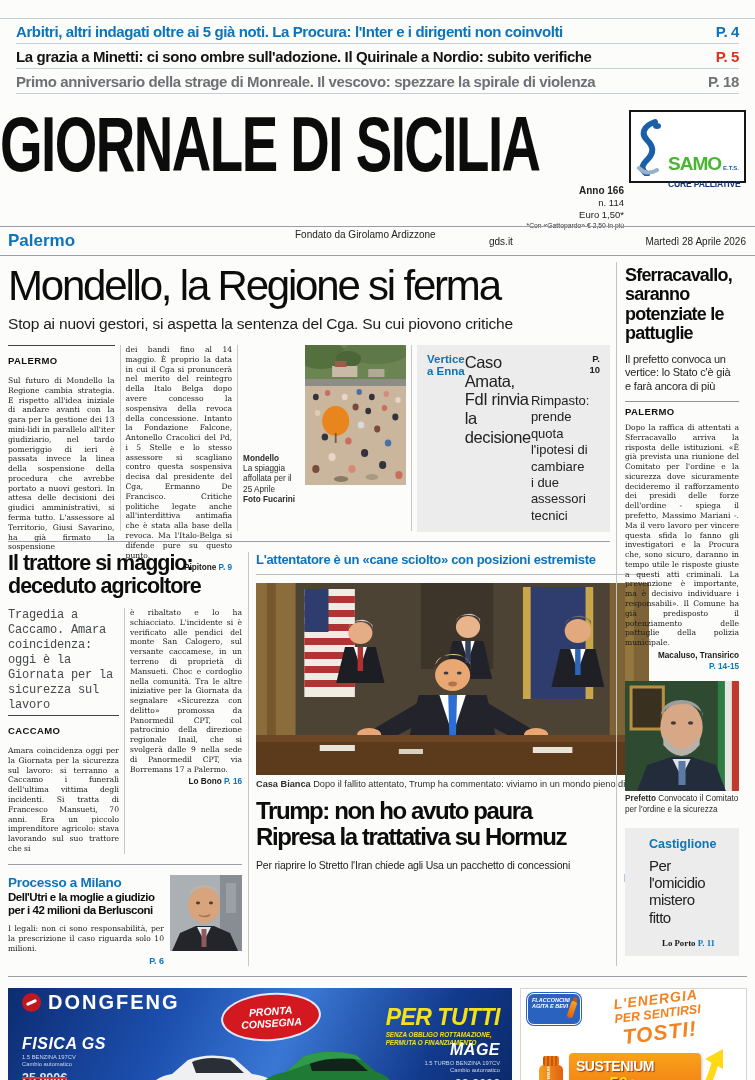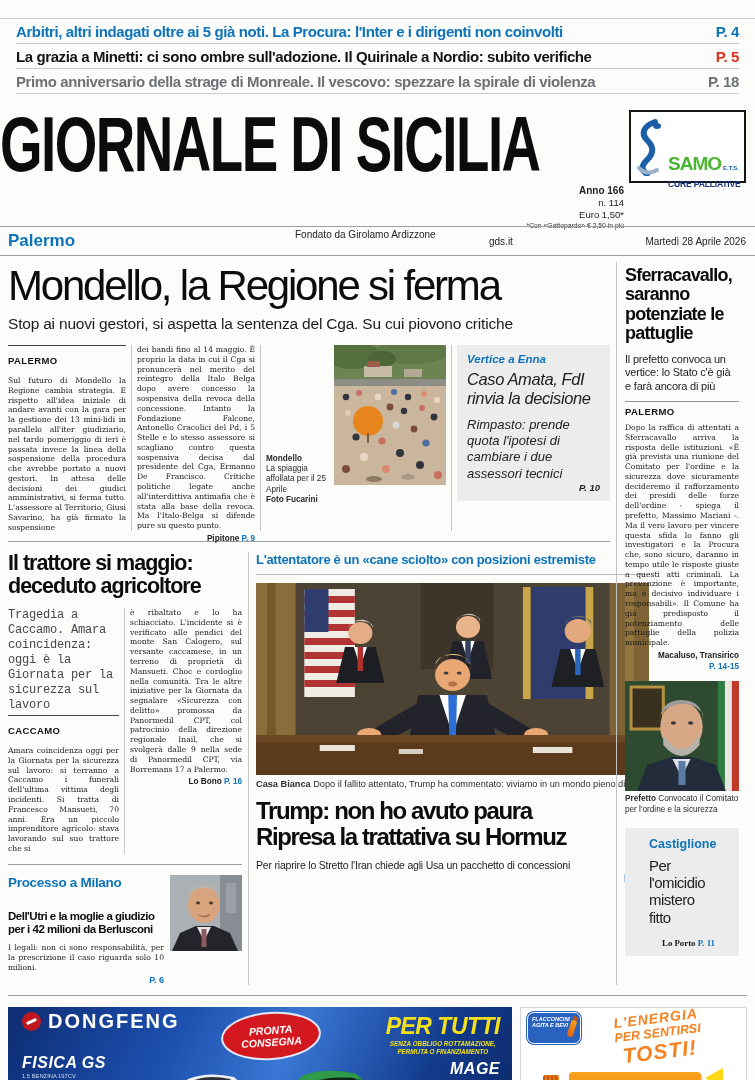--- a/index.html
+++ b/index.html
@@ -59,22 +59,22 @@
   .col-rule { border-left:1px solid #c8c8c8; margin:0 5px; }
   .kicker-wrap { border-top:1px solid #444; padding-top:4px; margin-bottom:8px; }
   .kicker { font-weight:bold; font-size:9.5px; letter-spacing:0.4px; color:#111; }
   .byline { text-align:right; font-weight:bold; font-size:8.2px; margin-top:3px; font-family:"Liberation Sans",sans-serif; }
   .byline .pg { color:#0d74ba; }
 
   .lead-caption { width:68px; display:flex; flex-direction:column; justify-content:flex-end;
                   padding:0 4px 26px 0; font-size:8.2px; line-height:1.25; color:#2a2a2a; }
   .cap-b { font-weight:bold; }
   .lead-photo { width:112px; height:140px; }
-  .enna-box { flex:1; background:#ececec; height:156px; padding:8px 10px; display:flex;
-              flex-direction:column;font-style:italic; }
+  .enna-box { flex:1; background:#ececec; height:187px; padding:8px 10px; display:flex;
+              flex-direction:row; }
   .enna-kicker { color:#0d74ba; font-weight:bold; font-size:11.5px; margin-bottom:5px; }
   .enna-title { font-size:16.5px; letter-spacing:-0.4px; line-height:1.13; color:#222; }
   .enna-text { font-size:13px; line-height:1.26; color:#222; margin-top:auto; }
   .enna-page { text-align:right; font-weight:bold; font-size:9.5px; color:#222; }
 
   .hr { border-top:1px solid #9aa0a5; margin:10px 0; }
 
   
   .mid { display:flex; margin-top:2px; }
   .mid-left { width:238px; }
@@ -82,21 +82,21 @@
            color:#0d0d0d; margin-bottom:10px; white-space:nowrap; }
   .tr-cols { display:flex; }
   .tr-c1 { width:111px; }
   .tr-c2 { width:112px; }
   .tr-sub { font-size:12px; line-height:1.25; color:#45484b; letter-spacing:-0.2px; margin-bottom:2px;font-family:Liberation Mono, monospace; }
 
   .milano { display:flex; margin-top:8px; }
   .mil-text { flex:1; padding-right:6px; }
   .mil-kicker { color:#0d74ba; font-weight:bold; font-size:13.5px; letter-spacing:-0.3px; }
   .mil-title { font-size:11.5px; font-weight:bold; letter-spacing:-0.5px; line-height:1.2;
-               margin:20px 0 6px; color:#0d0d0d; white-space:nowrap; }
+               margin:1px 0 6px; color:#0d0d0d; white-space:nowrap; }
   .mil-page { text-align:right; color:#0d74ba; font-weight:bold; font-size:9px; margin-top:2px; }
   .mil-photo { width:72px; height:76px; }
 
   .mid-center { flex:1; margin-left:6px; padding-left:7px; border-left:1px solid #c8c8c8; }
   .trump-kicker { color:#0d74ba; font-weight:bold; font-size:13px; letter-spacing:-0.3px;
                   padding-bottom:7px; border-bottom:1px solid #b9bec2; margin-bottom:8px; white-space:nowrap; }
   .trump-photo { width:100%; height:192px; display:block; }
   .trump-cap { font-size:9.2px; color:#2e2e2e; margin-top:4px; white-space:nowrap; }
   .trump-hl { font-size:24px; font-weight:bold; letter-spacing:-1.4px; line-height:1.1;
               color:#0c0c0c; margin-top:9px; white-space:nowrap; }
@@ -127,21 +127,21 @@
   .df-logo { position:absolute; left:14px; top:3px; display:flex; align-items:center; }
   .df-circle { width:19px; height:19px; border-radius:50%; background:#c01820; margin-right:7px;
                position:relative; }
   .df-circle:after { content:""; position:absolute; left:4px; top:8px; width:11px; height:3px;
                      background:#fff; border-radius:2px; transform:rotate(-25deg); }
   .df-brand { font-size:20px; font-weight:bold; letter-spacing:2px; }
   .df-badge { position:absolute; left:215px; top:7px; width:96px; height:44px; background:#d41820;
               border-radius:50%; display:flex; flex-direction:column; align-items:center;
               justify-content:center; transform:rotate(-4deg); box-shadow:0 0 0 2px rgba(255,255,255,0.85); }
   .df-badge span { font-style:italic; font-weight:bold; font-size:10.5px; line-height:1.15; }
-  .df-promo { position:absolute; right:12px; top:6px; text-align:center; }
+  .df-promo { position:absolute; right:12px; top:16px; text-align:left; }
   .df-promo .big { color:#f5e01a; font-style:italic; font-weight:bold; font-size:23px; letter-spacing:-0.5px; }
   .df-promo .sm { color:#f5e01a; font-style:italic; font-weight:bold; font-size:6.3px; line-height:1.3; }
   .df-car1 { position:absolute; left:14px; top:47px; }
   .df-car2 { position:absolute; right:12px; top:53px; text-align:right; }
   .df-name { font-style:italic; font-weight:bold; font-size:16px; letter-spacing:0.5px; }
   .df-spec { font-size:5.8px; color:#cdd8ec; margin-top:1px; }
   .df-old { font-size:12.5px; color:#dfe4ee; font-weight:bold;
             text-decoration:line-through; text-decoration-color:#e03030; text-decoration-thickness:2px; margin-top:4px; }
   .df-price { font-size:17px; font-weight:bold; font-style:italic; color:#f5e01a; margin-top:1px; }
   .df-today { position:absolute; left:14px; bottom:42px; color:#f5e01a; font-style:italic;

